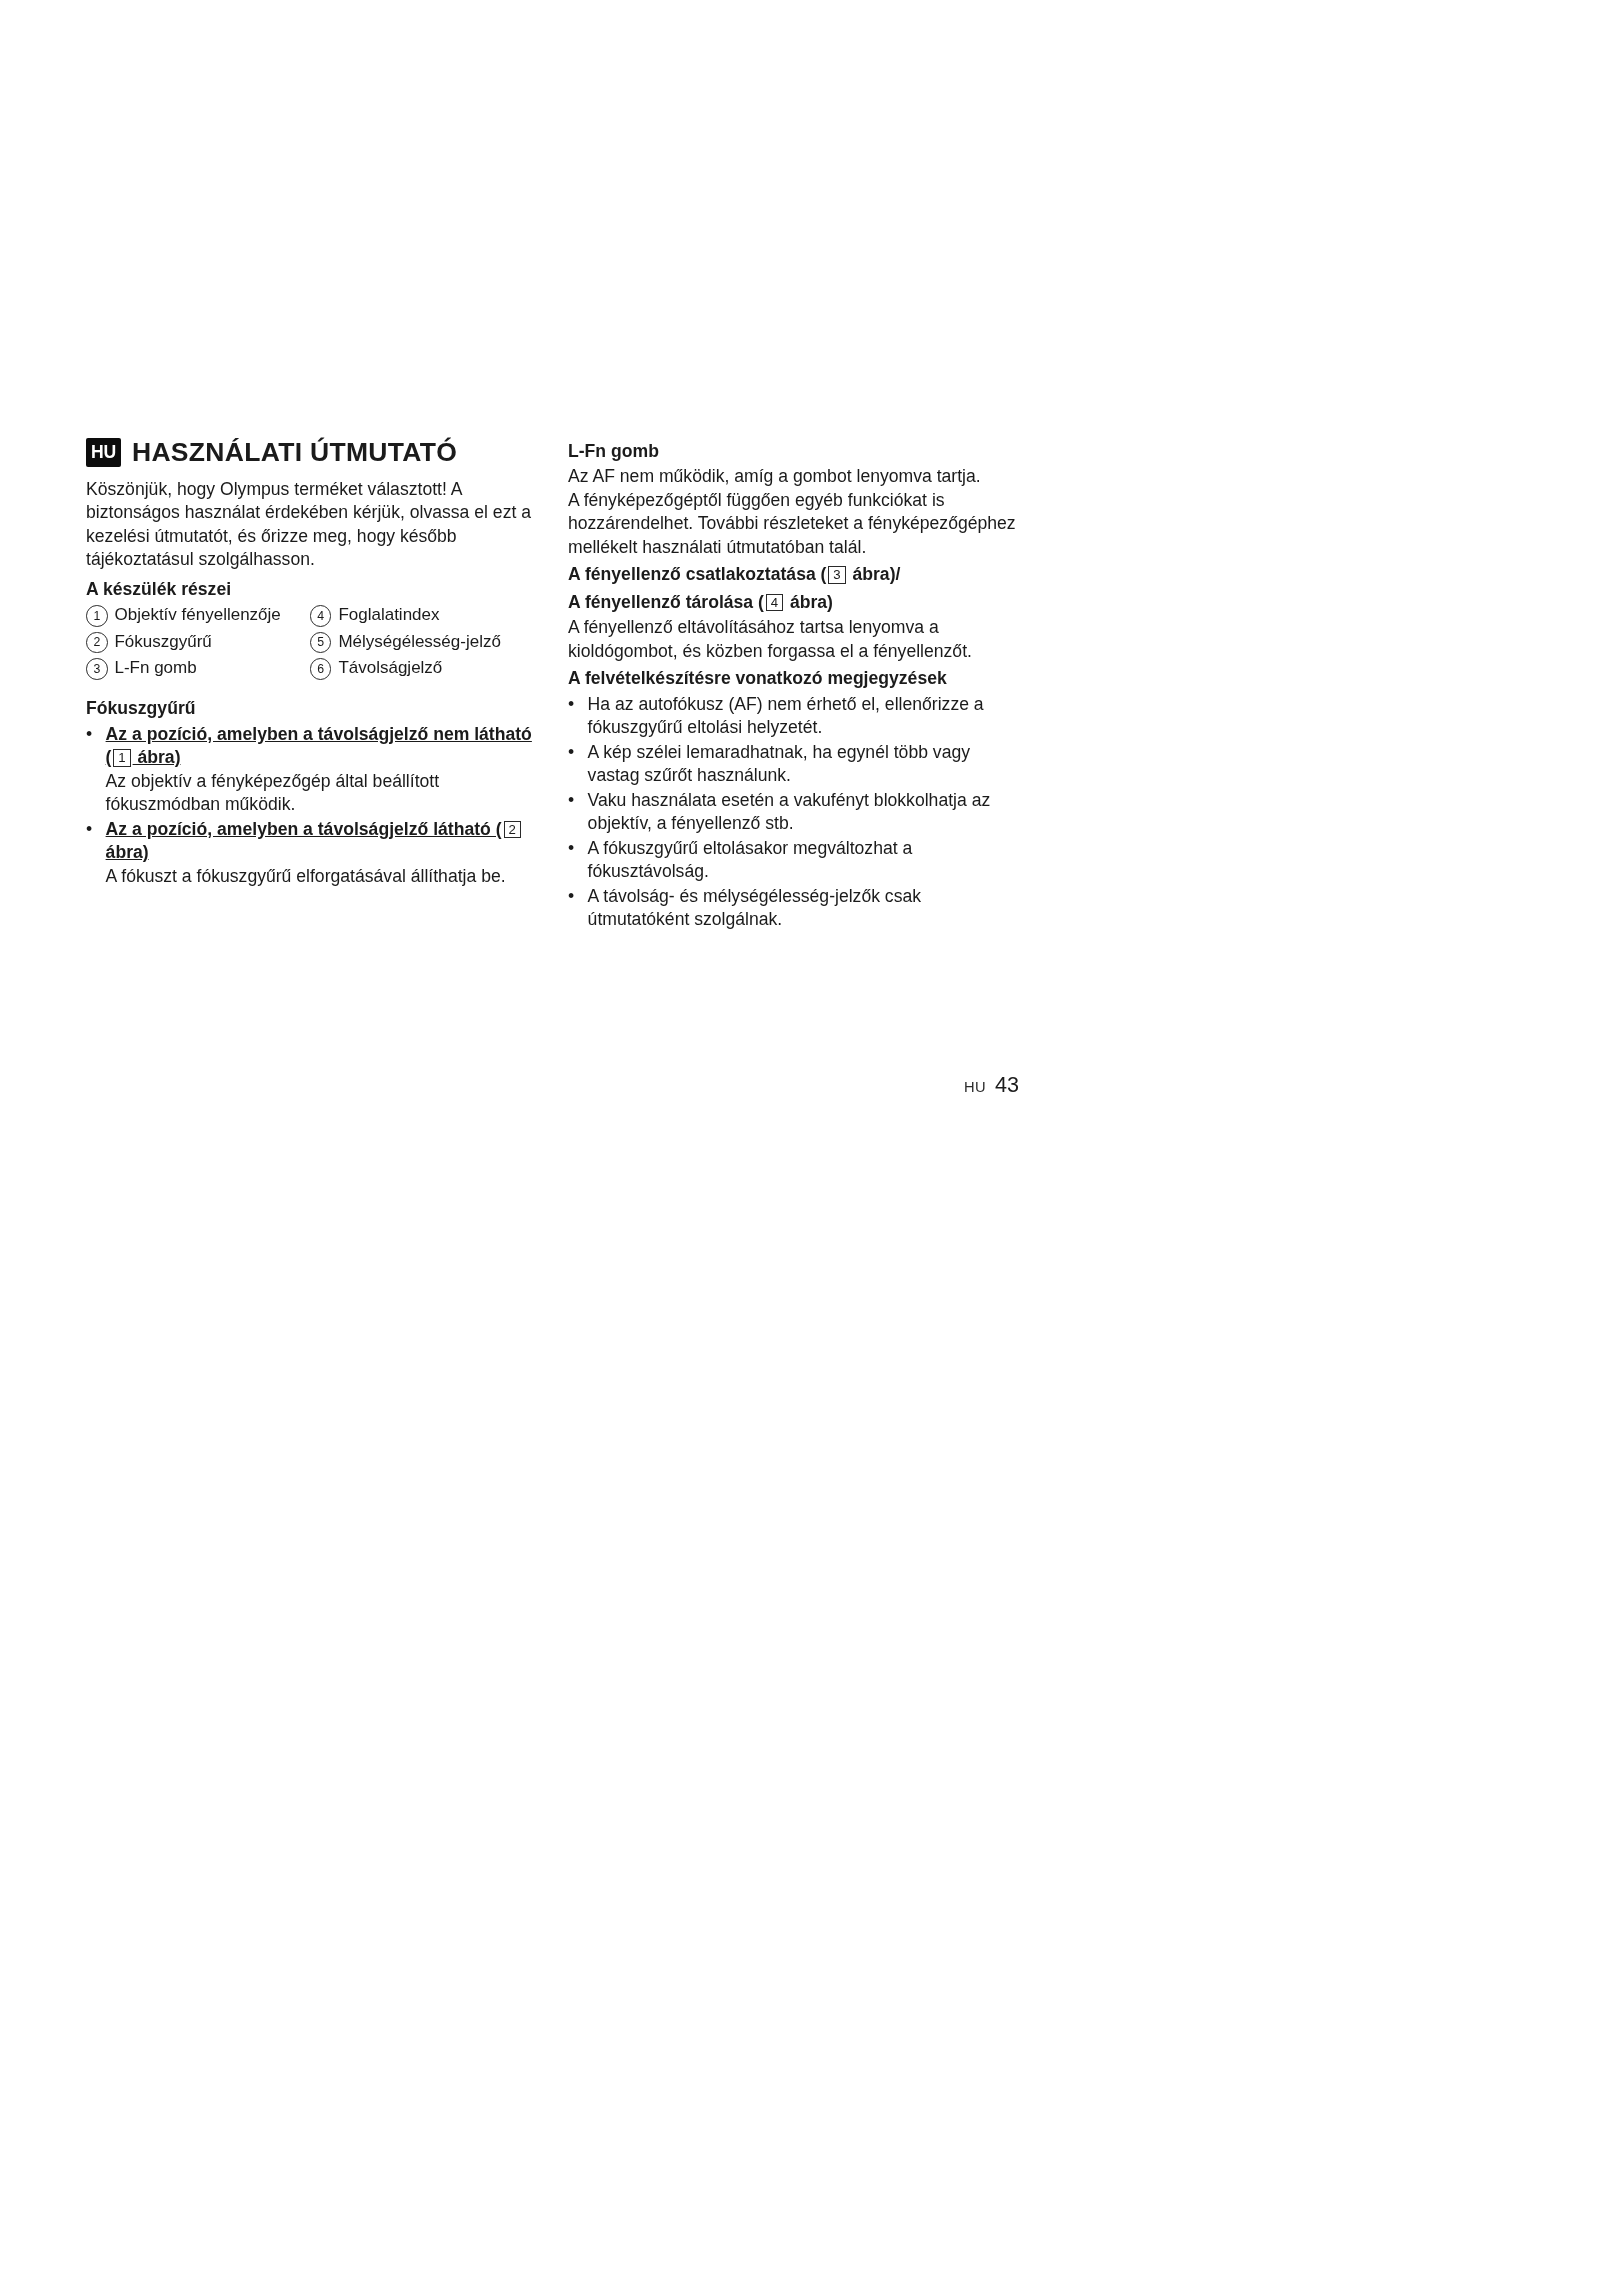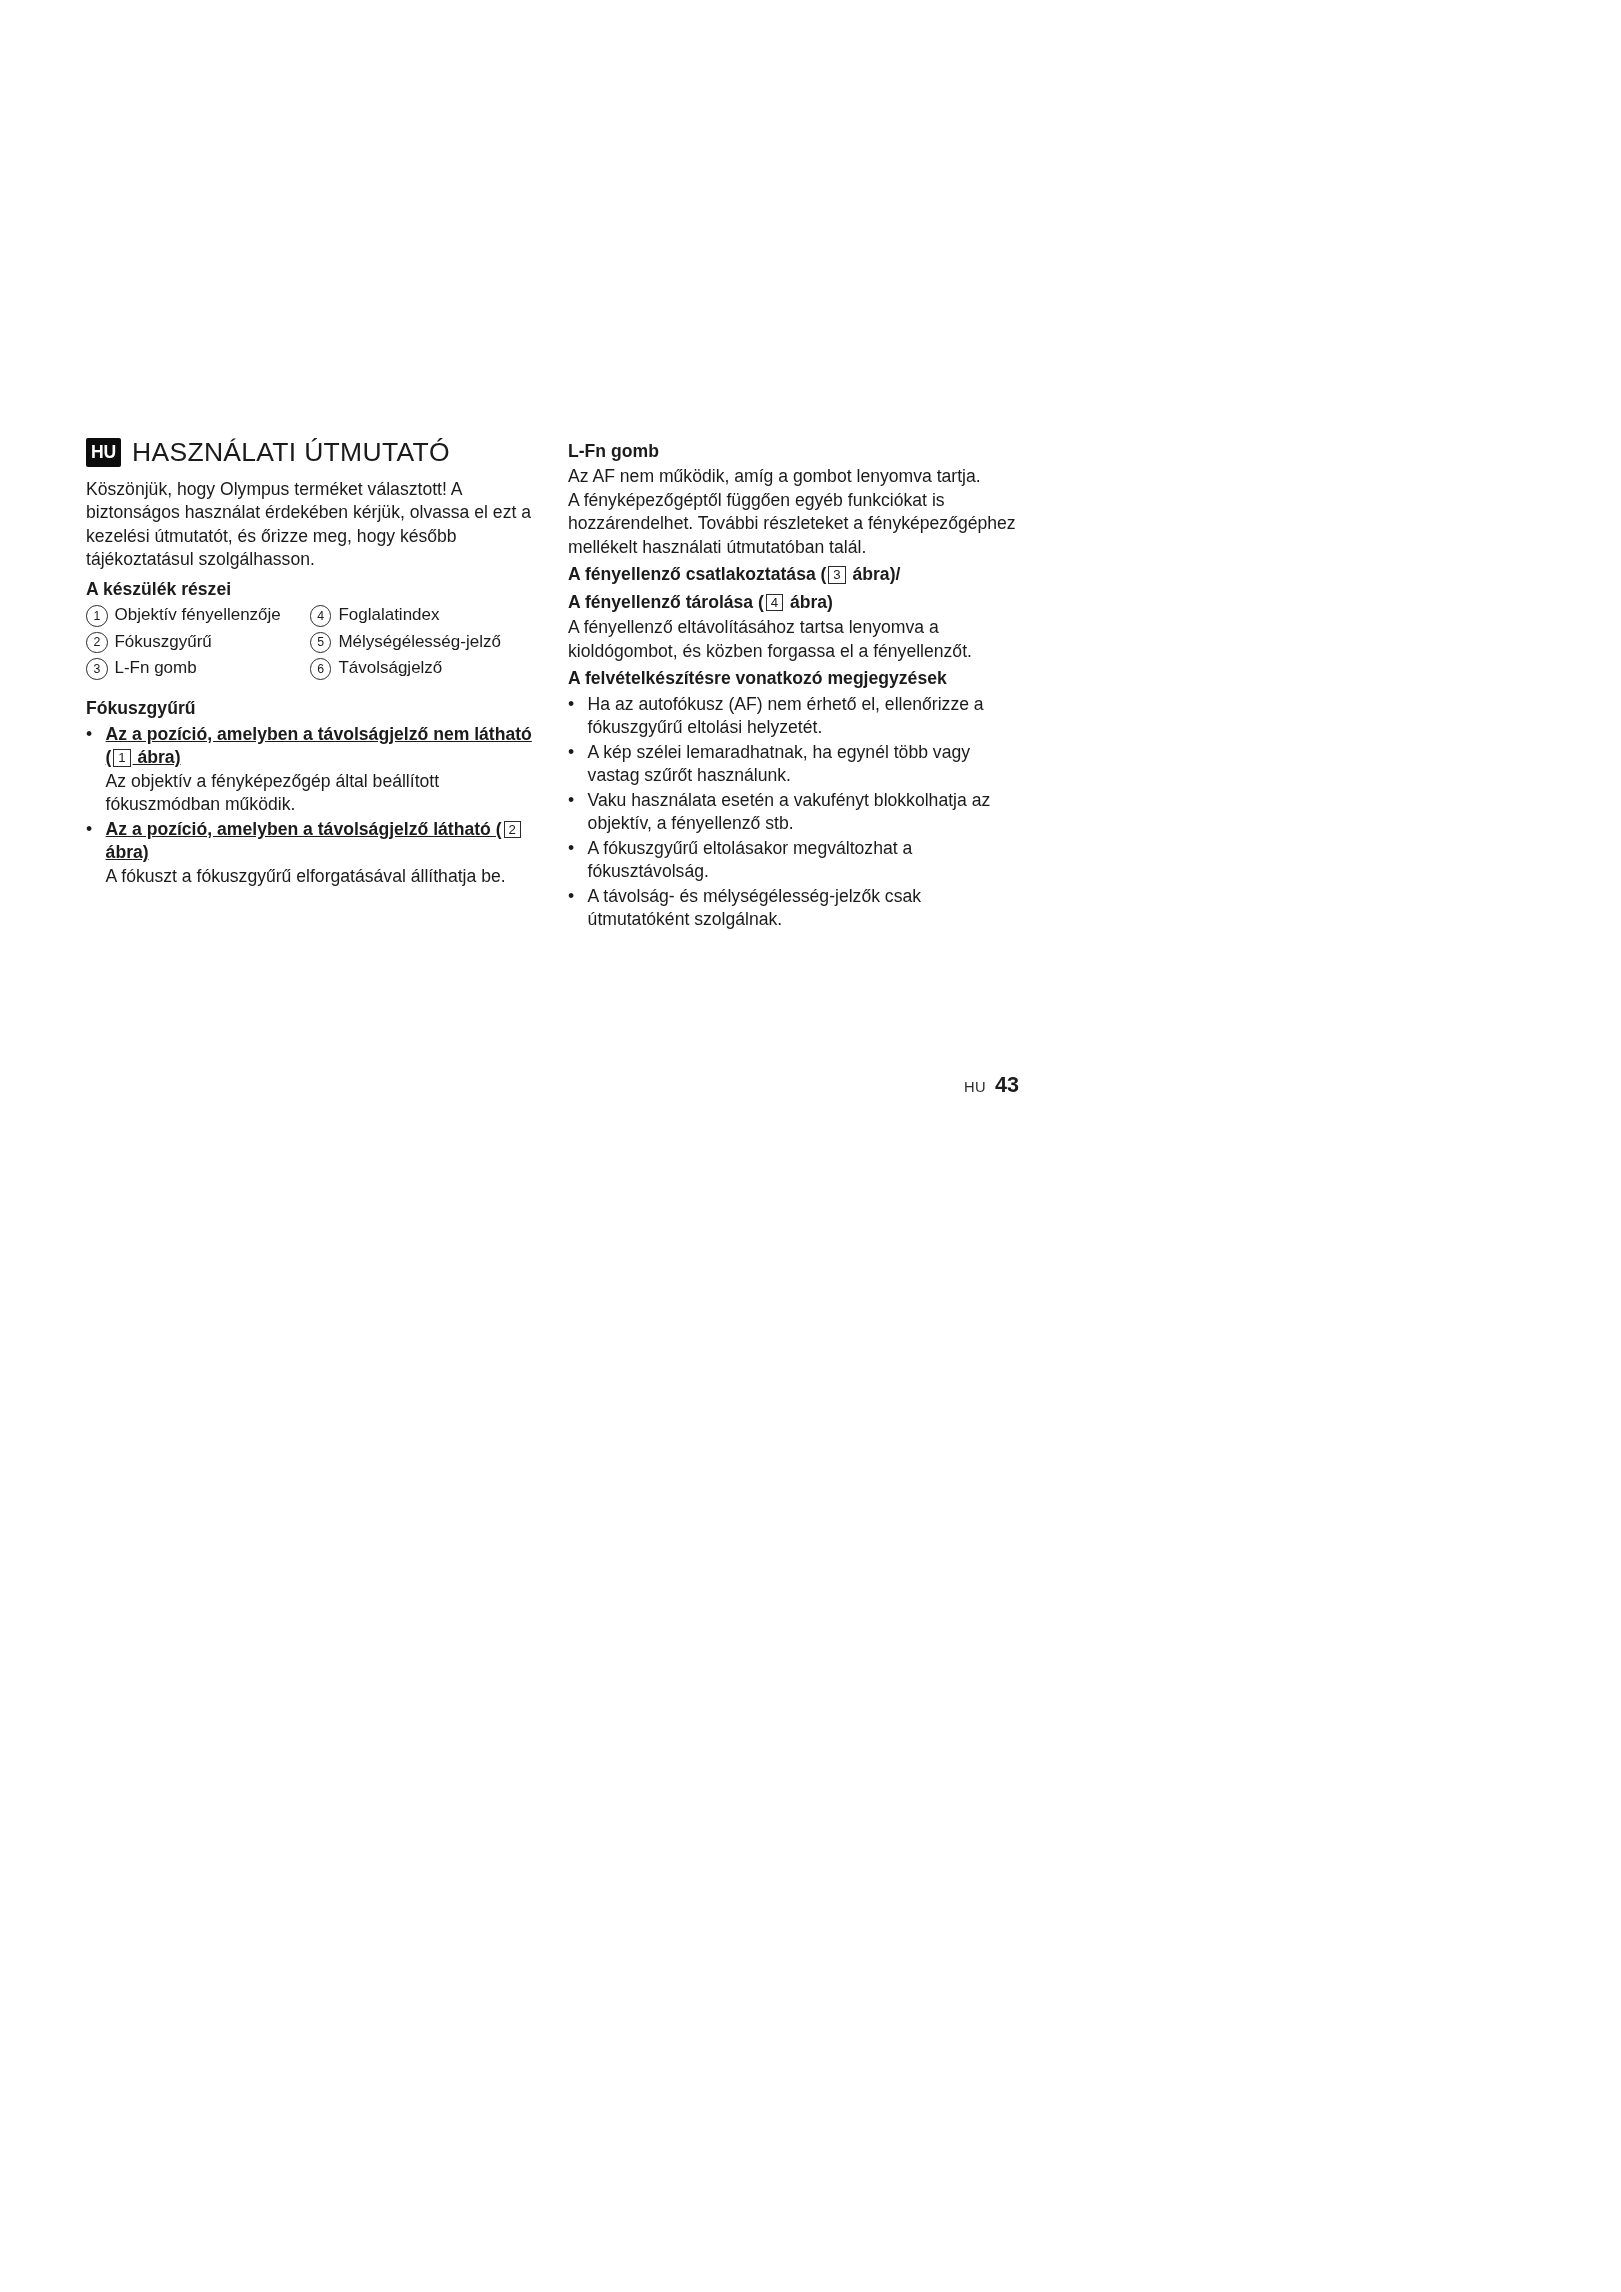--- a/index.html
+++ b/index.html
@@ -31,21 +31,21 @@
   .hu-badge {
     display: inline-block;
     background: #0d0d0d;
     color: #ffffff;
     font-weight: 700;
     font-size: 17.6px;
     line-height: 1;
     padding: 5.9px 4.9px 4.9px;
     border-radius: 2px;
   }
-  .page-title { font-size: 26.5px; font-weight: 400; letter-spacing: 0.3px; white-space: nowrap; }
+  .page-title { font-size: 26.5px; font-weight: 700; letter-spacing: 0.3px; white-space: nowrap; }
 
   .subheading { font-size: 17.6px; line-height: 23.5px; font-weight: 700; margin: 5.9px 0 2px; }
 
   .parts-grid {
     display: grid;
     grid-template-columns: 218px 1fr;
     column-gap: 5.9px;
     row-gap: 3.9px;
     margin: 2.9px 0 17.6px;
   }
@@ -80,21 +80,21 @@
   .indented-para { padding-left: 16.7px; }
 
   .footer {
     position: absolute;
     top: 1072px;
     left: 86px;
     width: 933px;
     text-align: right;
   }
   .footer-lang { font-size: 14.7px; color: #2a2a2a; margin-right: 8.8px; letter-spacing: 0.5px; }
-  .footer-num  { font-size: 21.6px; font-weight: 700; }
+  .footer-num  { font-size: 21.6px; font-weight: 400; }
 </style>
 </head>
 <body>
 
 <div class="page">
   <div class="content">
 
     <div class="col-left">
 
       <div class="title-row">

